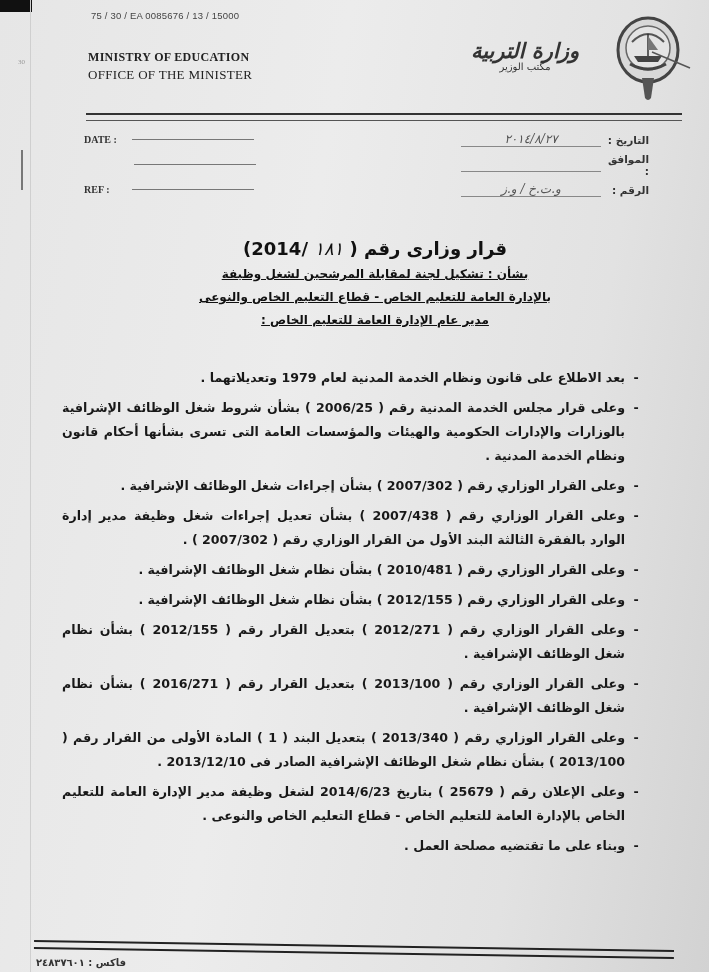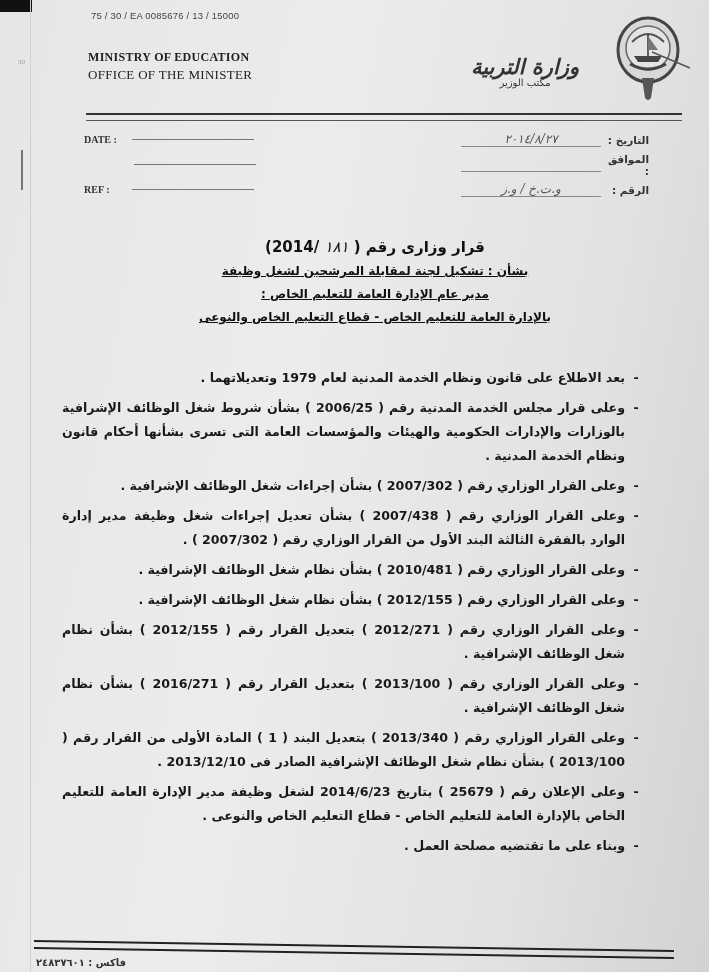--- a/index.html
+++ b/index.html
@@ -29,21 +29,21 @@
   .en-head {
     position:absolute; left:88px; top:50px; text-align:left;
     font-family:"Liberation Serif", serif; color:#222;
   }
   .en-head .t1 { font-size:12px; font-weight:bold; letter-spacing:0.3px; }
   .en-head .t2 { font-size:13px; margin-top:2px; letter-spacing:0.3px; }
   .ar-logo {
     position:absolute; left:455px; top:38px; width:140px; text-align:center; direction:rtl;
     font-family:"DejaVu Serif", serif; color:#333;
   }
-  .ar-logo .t1 { font-size:21px; font-weight:bold; font-style:italic; letter-spacing:1px;margin-top:16px; }
+  .ar-logo .t1 { font-size:21px; font-weight:bold; font-style:italic; letter-spacing:1px; }
   .ar-logo .t2 { font-size:10px; margin-top:-2px; }
   .emblem { position:absolute; left:608px; top:12px; }
   .head-rule {
     position:absolute; left:86px; top:113px; width:596px; height:5px;
     border-top:2px solid #333; border-bottom:1px solid #555;
   }
   .en-fields {
     position:absolute; left:84px; top:127px; font-family:"Liberation Serif", serif;
     font-size:10px; color:#333;
   }
@@ -59,21 +59,21 @@
   .ar-row .lbl { width:48px; }
   .ar-row .val {
     width:140px; border-bottom:1px solid #888; height:14px; line-height:14px;
     font-family:"DejaVu Serif", serif; font-style:italic; font-weight:normal;
     font-size:12px; color:#555; text-align:center;
   }
   .title-block {
     position:absolute; left:150px; top:238px; width:450px; direction:rtl; text-align:center;
     font-family:"DejaVu Sans", sans-serif; font-weight:bold; color:#111;
   }
-  .title-block .decree { font-size:15px; margin-bottom:6px; }
+  .title-block .decree { font-size:18px; margin-bottom:6px; }
   .title-block .decree .num { font-family:"DejaVu Serif", serif; font-style:italic; font-weight:normal; letter-spacing:6px; }
   .title-block .sub {
     font-size:12px; text-decoration:underline; margin:4px 0; line-height:19px;
   }
   .clauses {
     position:absolute; left:62px; top:366px; width:585px; direction:rtl;
     font-family:"DejaVu Sans", sans-serif; font-size:12.6px; font-weight:bold; color:#181818;
   }
   .clause { display:flex; line-height:24px; margin-bottom:6px; }
   .clause .dash { width:22px; flex:none; text-align:center; }
@@ -153,22 +153,22 @@
   </div>
 </div>
 
 <div class="title-block">
   <div class="decree">
     <span>قرار وزارى رقم (</span>
     <span class="num">١٨١</span>
     <span>/2014)</span>
   </div>
   <div class="sub">بشأن : تشكيل لجنة لمقابلة المرشحين لشغل وظيفة</div>
+  <div class="sub">بالإدارة العامة للتعليم الخاص - قطاع التعليم الخاص والنوعى</div>
   <div class="sub">مدير عام الإدارة العامة للتعليم الخاص :</div>
-  <div class="sub">بالإدارة العامة للتعليم الخاص - قطاع التعليم الخاص والنوعى</div>
 </div>
 
 <div class="clauses">
   <div class="clause">
       <span class="dash">-</span>
       <span class="txt">بعد الاطلاع على قانون ونظام الخدمة المدنية لعام 1979 وتعديلاتهما .</span>
     </div>
   <div class="clause">
       <span class="dash">-</span>
       <span class="txt">وعلى قرار مجلس الخدمة المدنية رقم ( 2006/25 ) بشأن شروط شغل الوظائف الإشرافية بالوزارات والإدارات الحكومية والهيئات والمؤسسات العامة التى تسرى بشأنها أحكام قانون ونظام الخدمة المدنية .</span>

